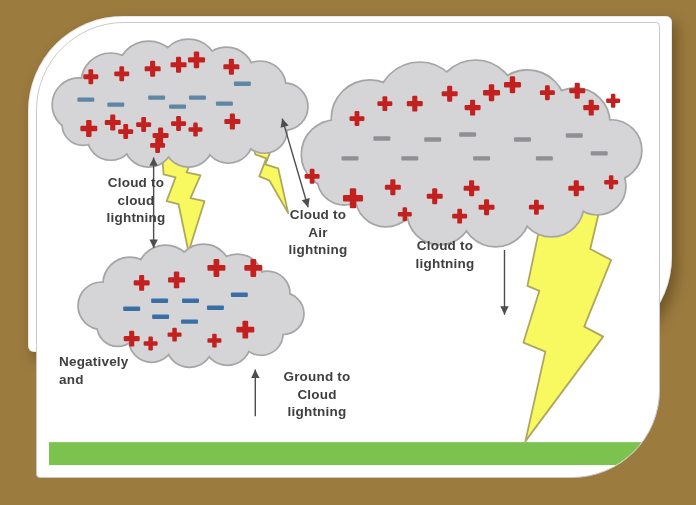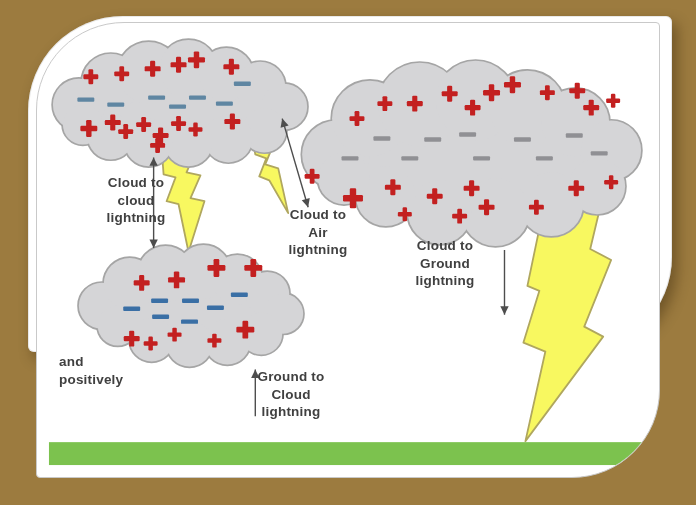--- a/index.html
+++ b/index.html
@@ -9,21 +9,21 @@
         border-radius:95px 6px 95px 6px;
         box-shadow:5px 7px 14px rgba(55,38,10,0.45), inset 0 0 0 1px rgba(190,190,190,0.35);}
   .panel{position:absolute;left:8px;top:6px;width:622px;height:454px;
          border:1px solid; border-radius:88px 4px 88px 4px;overflow:hidden;}
   .panel svg{position:absolute;left:0;top:0;}
   .label{position:absolute;font-size:13.5px;font-weight:bold;line-height:17.5px;letter-spacing:0.2px;}
   .center{text-align:center;}
   .l1{left:39px;top:151px;width:120px;}
   .l2{left:241px;top:183px;width:80px;}
   .l3{left:356px;top:214px;width:104px;}
-  .l4{left:202px;top:345px;width:104px;}
+  .l4{left:228px;top:345px;width:104px;}
   .l5{left:22px;top:330px;width:130px;text-align:left;line-height:18px;}
 </style>
 </head>
 <body style="background: rgb(156, 123, 63);">
 
 <div class="stage" style="background: rgb(156, 123, 63);">
   <div class="card" style="background: rgb(255, 255, 255);">
     <div class="panel" style="background: rgb(255, 255, 255); border-color: rgb(201, 201, 201);">
       <svg id="scene" width="622" height="454" viewBox="0 0 624 456" preserveAspectRatio="none">
           <rect x="12" y="421" width="596" height="23" fill="#7cc24e"></rect>
@@ -353,29 +353,28 @@
       </div>
 
       <div class="label center l2" style="color: rgb(64, 64, 64);">
         <div>Cloud to</div>
         <div>Air</div>
         <div>lightning</div>
       </div>
 
       <div class="label center l3" style="color: rgb(64, 64, 64);">
         <div>Cloud to</div>
-        <div>Ground</div>
         <div>lightning</div>
       </div>
 
       <div class="label center l4" style="color: rgb(64, 64, 64);">
         <div>Ground to</div>
         <div>Cloud</div>
         <div>lightning</div>
       </div>
 
       <div class="label l5" style="color: rgb(64, 64, 64);">
+        <div>Negatively</div>
         <div>and</div>
-        <div>positively</div>
       </div>
     </div>
   </div>
 </div>
 
 </body></html>

